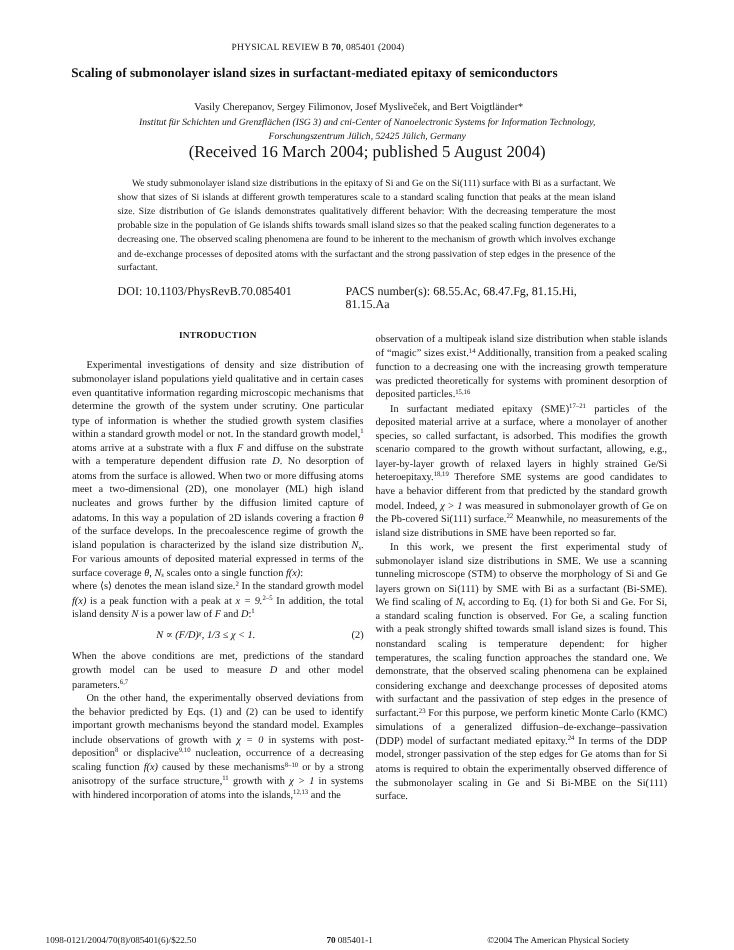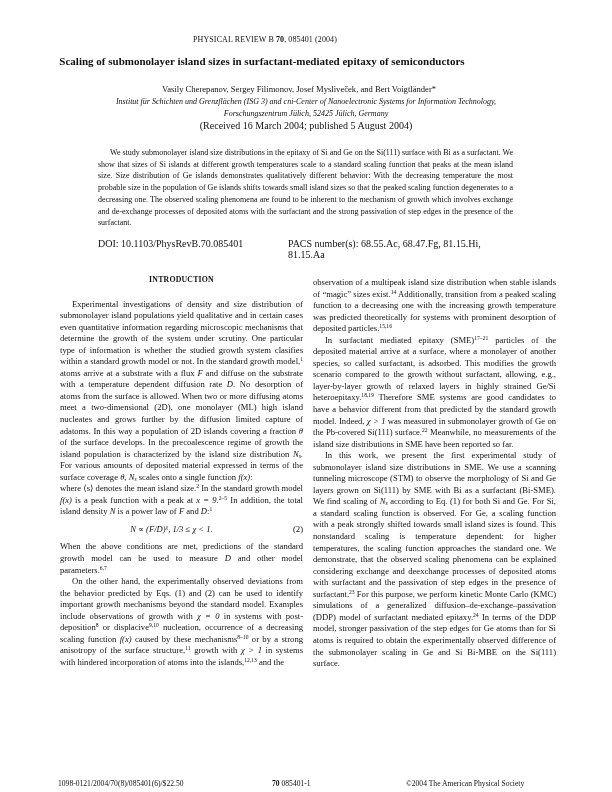--- a/index.html
+++ b/index.html
@@ -4,39 +4,39 @@
 <style>
   html, body { margin: 0; padding: 0; background: #ffffff; }
   body { width: 612px; height: 792px; position: relative; overflow: hidden;
          font-family: "Liberation Serif", "DejaVu Serif", serif; color: #111; }
   .journal { position: absolute; top: 35px; left: 0; width: 530px; text-align: center;
              font-size: 8px; letter-spacing: 0.1px; }
   .title { position: absolute; top: 55px; left: 0; width: 524px; text-align: center;
            font-size: 11px; font-weight: bold; }
   .authors { position: absolute; top: 84px; left: 0; width: 598px; text-align: center; font-size: 8.6px; }
   .affil { position: absolute; top: 96px; left: 0; width: 612px; text-align: center; font-size: 8px; font-style: italic; line-height: 12px; }
-  .received { position: absolute; top: 120px; left: 0; width: 612px; text-align: center; font-size: 10px; }
+  .received { position: absolute; top: 120px; left: 0; width: 612px; text-align: center; font-size: 14px; }
   .abstract { position: absolute; top: 147px; left: 98px; width: 415px; font-size: 8px; line-height: 11.7px;
               text-align: justify; text-indent: 12px; }
   .doi-line { position: absolute; top: 238px; left: 98px; width: 415px; font-size: 10px; }
   .doi-line .pacs { position: absolute; left: 190px; top: 0; }
   .col { position: absolute; top: 274px; width: 243px; font-size: 8.6px; line-height: 11.55px; text-align: justify; }
   .col.left { left: 60px; }
   .col.right { left: 313px; top: 277px; }
   .section-head { text-align: center; font-weight: bold; font-size: 7.8px; margin-bottom: 13px; letter-spacing: 0.2px; }
   .col p { margin: 0; text-indent: 12px; }
   .col p.noindent { text-indent: 0; }
   .eq { display: flex; justify-content: space-between; margin: 6px 0 6px 0; }
   .eq .body { flex: 1; text-align: center; font-style: italic; }
   .eq .num { width: 20px; text-align: right; }
   i { font-style: italic; }
   sup { font-size: 5.6px; vertical-align: 3px; line-height: 0; }
   sub { font-size: 5.6px; vertical-align: -1px; line-height: 0; }
   .footer { position: absolute; top: 779px; left: 0; width: 612px; font-size: 7.6px; }
-  .footer .l { position: absolute; left: 58px; }
+  .footer .l { position: absolute; left: 38px; }
   .footer .c { position: absolute; left: 272px; }
   .footer .r { position: absolute; left: 406px; }
   b { font-weight: bold; }
 </style>
 </head>
 <body>
 
 <div class="journal"><span>PHYSICAL REVIEW B </span><b>70</b><span>, 085401 (2004)</span></div>
 
 <div class="title">Scaling of submonolayer island sizes in surfactant-mediated epitaxy of semiconductors</div>

